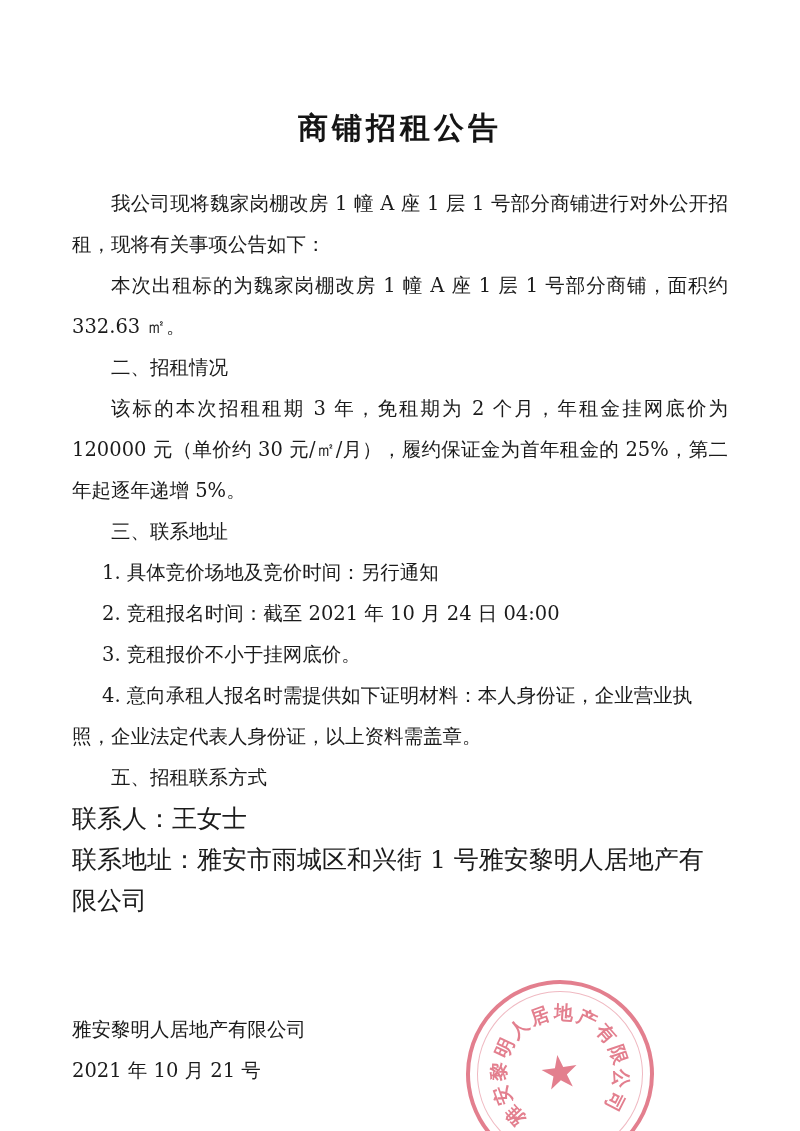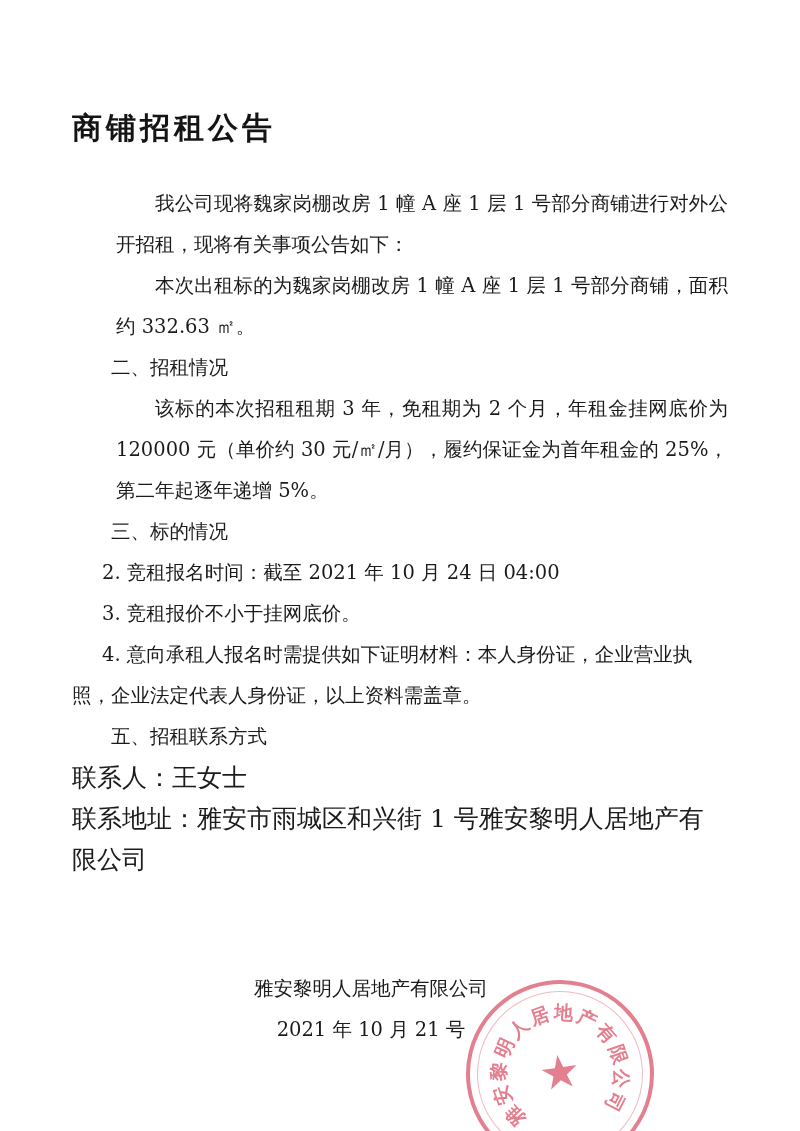--- a/index.html
+++ b/index.html
@@ -16,60 +16,59 @@
     overflow: hidden;
   }
   .page {
     position: relative;
     width: 800px;
     height: 1131px;
     box-sizing: border-box;
     padding: 0 72px;
   }
   .doc-title {
-    text-align: left;
+    text-align: center;
     font-size: 30px;
     font-weight: bold;
     letter-spacing: 4px;
     margin-top: 108px;
     margin-bottom: 34px;
     color: #141414;
   }
   .para {
     font-size: 19.5px;
     line-height: 41px;
     text-align: justify;
     text-justify: inter-ideograph;
     color: #1b1b1b;
     margin: 0;
   }
   .indent-2 {
     text-indent: 39px;
-    margin-left: 44px;
   }
   .indent-head {
     text-indent: 39px;
   }
   .list-item {
     font-size: 19.5px;
     line-height: 41px;
     text-indent: 30px;
     color: #1b1b1b;
     margin: 0;
   }
   .contact-line {
     font-size: 25px;
     line-height: 41px;
     color: #1b1b1b;
     margin: 0;
     text-indent: 0;
   }
   .signature-block {
     margin-top: 88px;
-    text-align: center;
+    text-align: left;
     padding-right: 58px;
     position: relative;
     z-index: 1;
   }
   .signature-line {
     font-size: 19.5px;
     line-height: 41px;
     color: #1b1b1b;
   }
   
@@ -131,21 +130,22 @@
 
   <div class="doc-title">商铺招租公告</div>
 
   <p class="para indent-2">我公司现将魏家岗棚改房 1 幢 A 座 1 层 1 号部分商铺进行对外公开招租，现将有关事项公告如下：</p>
 
   <p class="para indent-2">本次出租标的为魏家岗棚改房 1 幢 A 座 1 层 1 号部分商铺，面积约 332.63 ㎡。</p>
 
   <p class="para indent-head">二、招租情况</p>
   <p class="para indent-2">该标的本次招租租期 3 年，免租期为 2 个月，年租金挂网底价为 120000 元（单价约 30 元/㎡/月），履约保证金为首年租金的 25%，第二年起逐年递增 5%。</p>
 
-  <p class="para indent-head">三、标的情况</p>
+  <p class="para indent-head">三、联系地址</p>
+  <p class="list-item">1. 具体竞价场地及竞价时间：另行通知</p>
   <p class="list-item">2. 竞租报名时间：截至 2021 年 10 月 24 日 04:00</p>
   <p class="list-item">3. 竞租报价不小于挂网底价。</p>
   <p class="list-item">4. 意向承租人报名时需提供如下证明材料：本人身份证，企业营业执照，企业法定代表人身份证，以上资料需盖章。</p>
 
   <p class="para indent-head">五、招租联系方式</p>
   <p class="contact-line">联系人：王女士</p>
   <p class="contact-line">联系地址：雅安市雨城区和兴街 1 号雅安黎明人居地产有限公司</p>
 
   <div class="signature-block">
     <div class="signature-line">雅安黎明人居地产有限公司</div>

